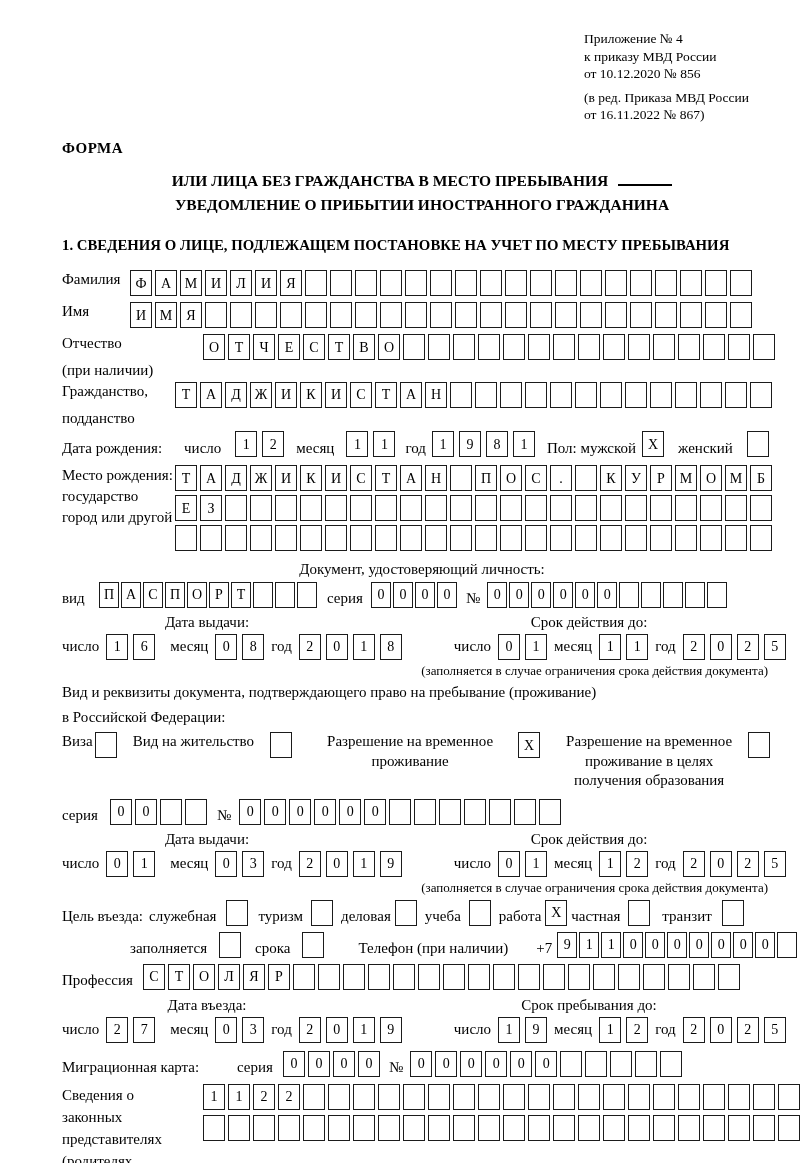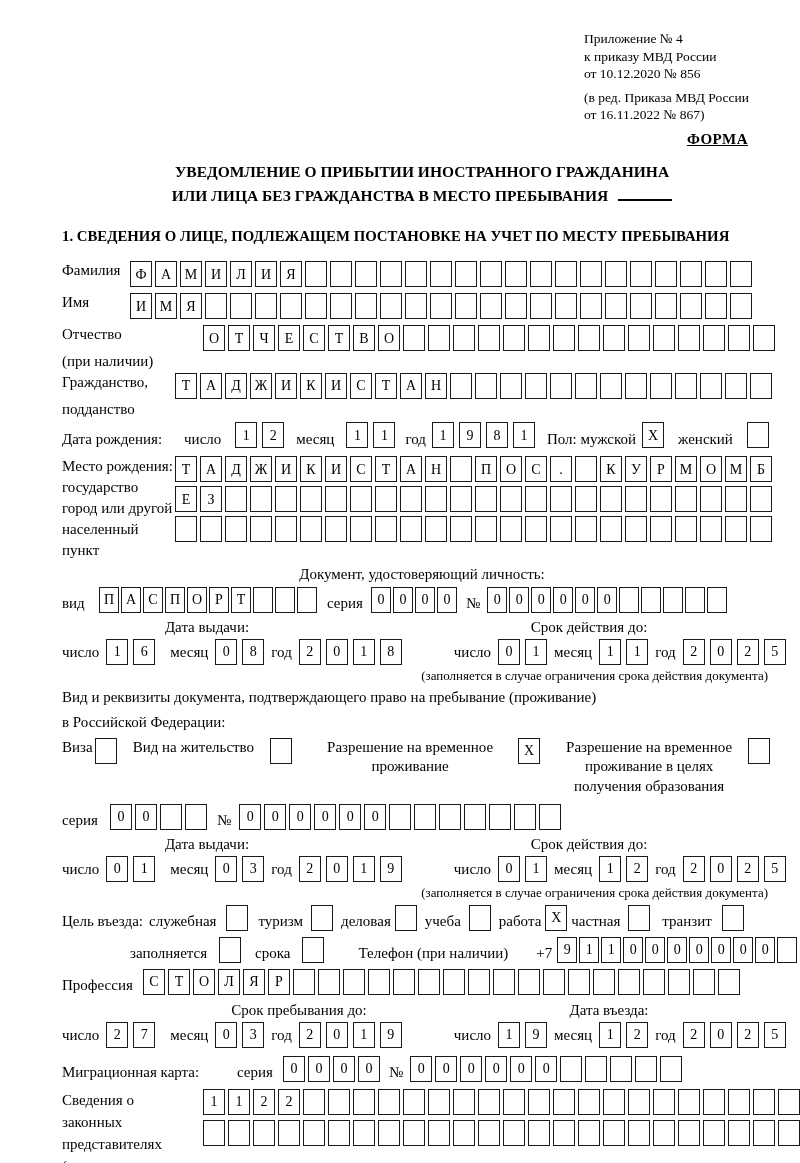--- a/index.html
+++ b/index.html
@@ -3,21 +3,21 @@
 <meta charset="utf-8">
 <style>
   html,body{margin:0;padding:0;background:#fff;}
   .page{
     width:800px;height:1163px;box-sizing:border-box;background:#fff;color:#000;
     font-family:"Liberation Serif","DejaVu Serif",serif;font-size:15px;
     padding:30px 18px 0 62px;position:relative;overflow:hidden;line-height:1.25;
   }
   .hdr{margin-left:auto;width:198px;font-size:13.5px;line-height:1.3;}
   .hdr .gap{margin-top:6px;}
-  .forma{text-align:right;font-weight:bold;margin:6px 34px 0 0;letter-spacing:.5px;text-decoration:underline;}
+  .forma{font-weight:bold;margin:15px 34px 0 0;letter-spacing:.5px;}
   .title{text-align:center;font-weight:bold;font-size:15.5px;margin-top:12px;line-height:1.5;}
   .uline{display:inline-block;width:54px;border-bottom:2px solid #000;height:12px;margin-left:10px;}
   .sec1{font-weight:bold;margin-top:20px;font-size:14.8px;}
   .row{display:flex;align-items:flex-start;margin-top:6px;}
   .row.c{align-items:flex-end;}
   .lbl{flex:none;}
   .cells{display:inline-flex;gap:3px;flex:none;}
   .cells.sm{gap:2px;}
   .cell{display:inline-flex;align-items:center;justify-content:center;
     width:22px;height:26px;border:1.6px solid #1b1b1b;box-sizing:border-box;
@@ -38,22 +38,22 @@
   <div class="hdr">
     <div>Приложение № 4</div>
     <div>к приказу МВД России</div>
     <div>от 10.12.2020 № 856</div>
     <div class="gap">(в ред. Приказа МВД России</div>
     <div>от 16.11.2022 № 867)</div>
   </div>
   <div class="forma">ФОРМА</div>
 
   <div class="title">
+    <div><span>ИЛИ ЛИЦА БЕЗ ГРАЖДАНСТВА В МЕСТО ПРЕБЫВАНИЯ</span><span class="uline"></span></div>
     <div>УВЕДОМЛЕНИЕ О ПРИБЫТИИ ИНОСТРАННОГО ГРАЖДАНИНА</div>
-    <div><span>ИЛИ ЛИЦА БЕЗ ГРАЖДАНСТВА В МЕСТО ПРЕБЫВАНИЯ</span><span class="uline"></span></div>
   </div>
 
   <div class="sec1">1. СВЕДЕНИЯ О ЛИЦЕ, ПОДЛЕЖАЩЕМ ПОСТАНОВКЕ НА УЧЕТ ПО МЕСТУ ПРЕБЫВАНИЯ</div>
 
   <div class="row" style="margin-top:16px">
     <div class="lbl" style="width:68px">Фамилия</div>
     <div class="cells">
         <span class="cell">Ф</span>
         <span class="cell">А</span>
         <span class="cell">М</span>
@@ -205,21 +205,20 @@
     <span class="cells" style="margin-left:14px">
         <span class="cell"></span>
       </span>
   </div>
 
   <div class="row" style="margin-top:8px">
     <div class="lbl" style="width:113px;line-height:21px">
       <div>Место рождения:</div>
       <div>государство</div>
       <div>город или другой</div>
-      <div>населенный пункт</div>
     </div>
     <div>
       <div class="cells">
           <span class="cell">Т</span>
           <span class="cell">А</span>
           <span class="cell">Д</span>
           <span class="cell">Ж</span>
           <span class="cell">И</span>
           <span class="cell">К</span>
           <span class="cell">И</span>
@@ -557,22 +556,22 @@
         <span class="cell"></span>
         <span class="cell"></span>
         <span class="cell"></span>
         <span class="cell"></span>
         <span class="cell"></span>
         <span class="cell"></span>
       </div>
   </div>
 
   <div class="row" style="margin-top:6px">
+    <div style="width:290px;text-align:center">Дата въезда:</div>
     <div style="width:330px;text-align:center;margin-left:72px">Срок пребывания до:</div>
-    <div style="width:290px;text-align:center">Дата въезда:</div>
   </div>
   <div class="row c" style="margin-top:2px">
     <span class="dgroup">
       <span>число</span>
         <span class="dcells">
           <span class="cell">2</span>
           <span class="cell">7</span>
         </span>
       <span style="margin-left:8px">месяц</span>
         <span class="dcells">

